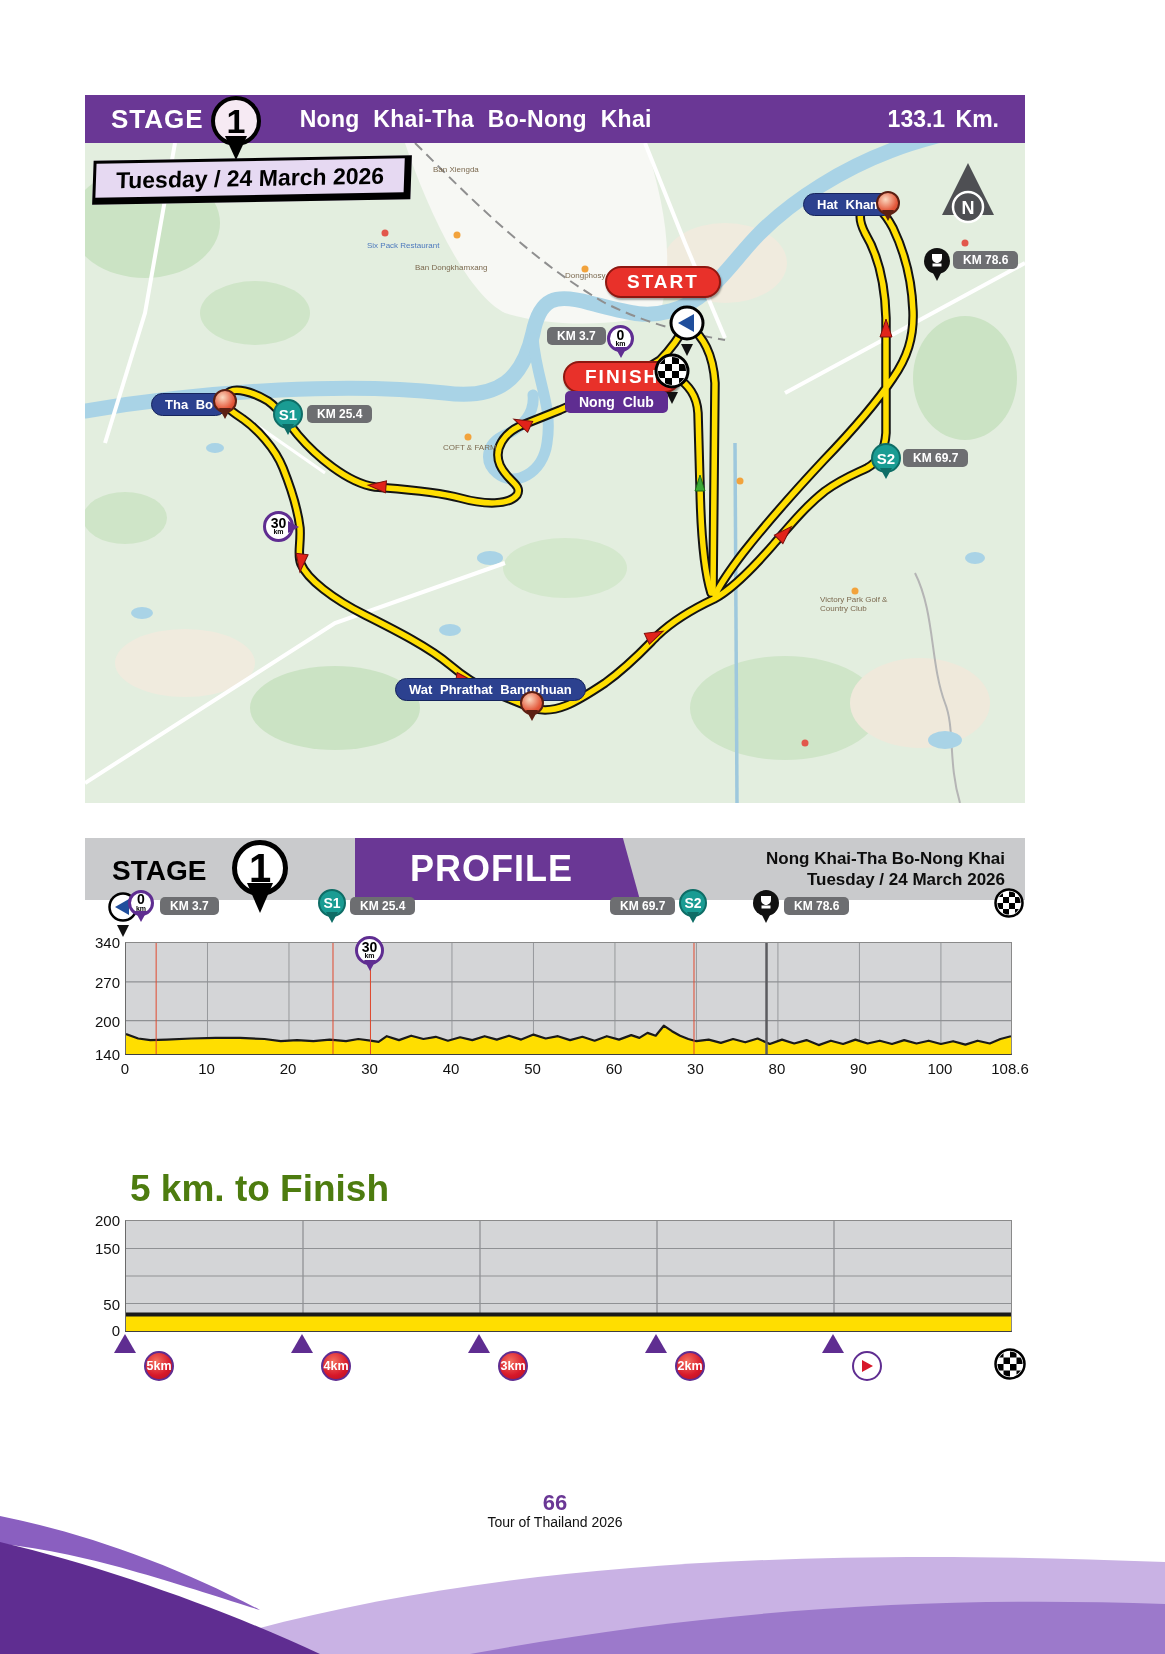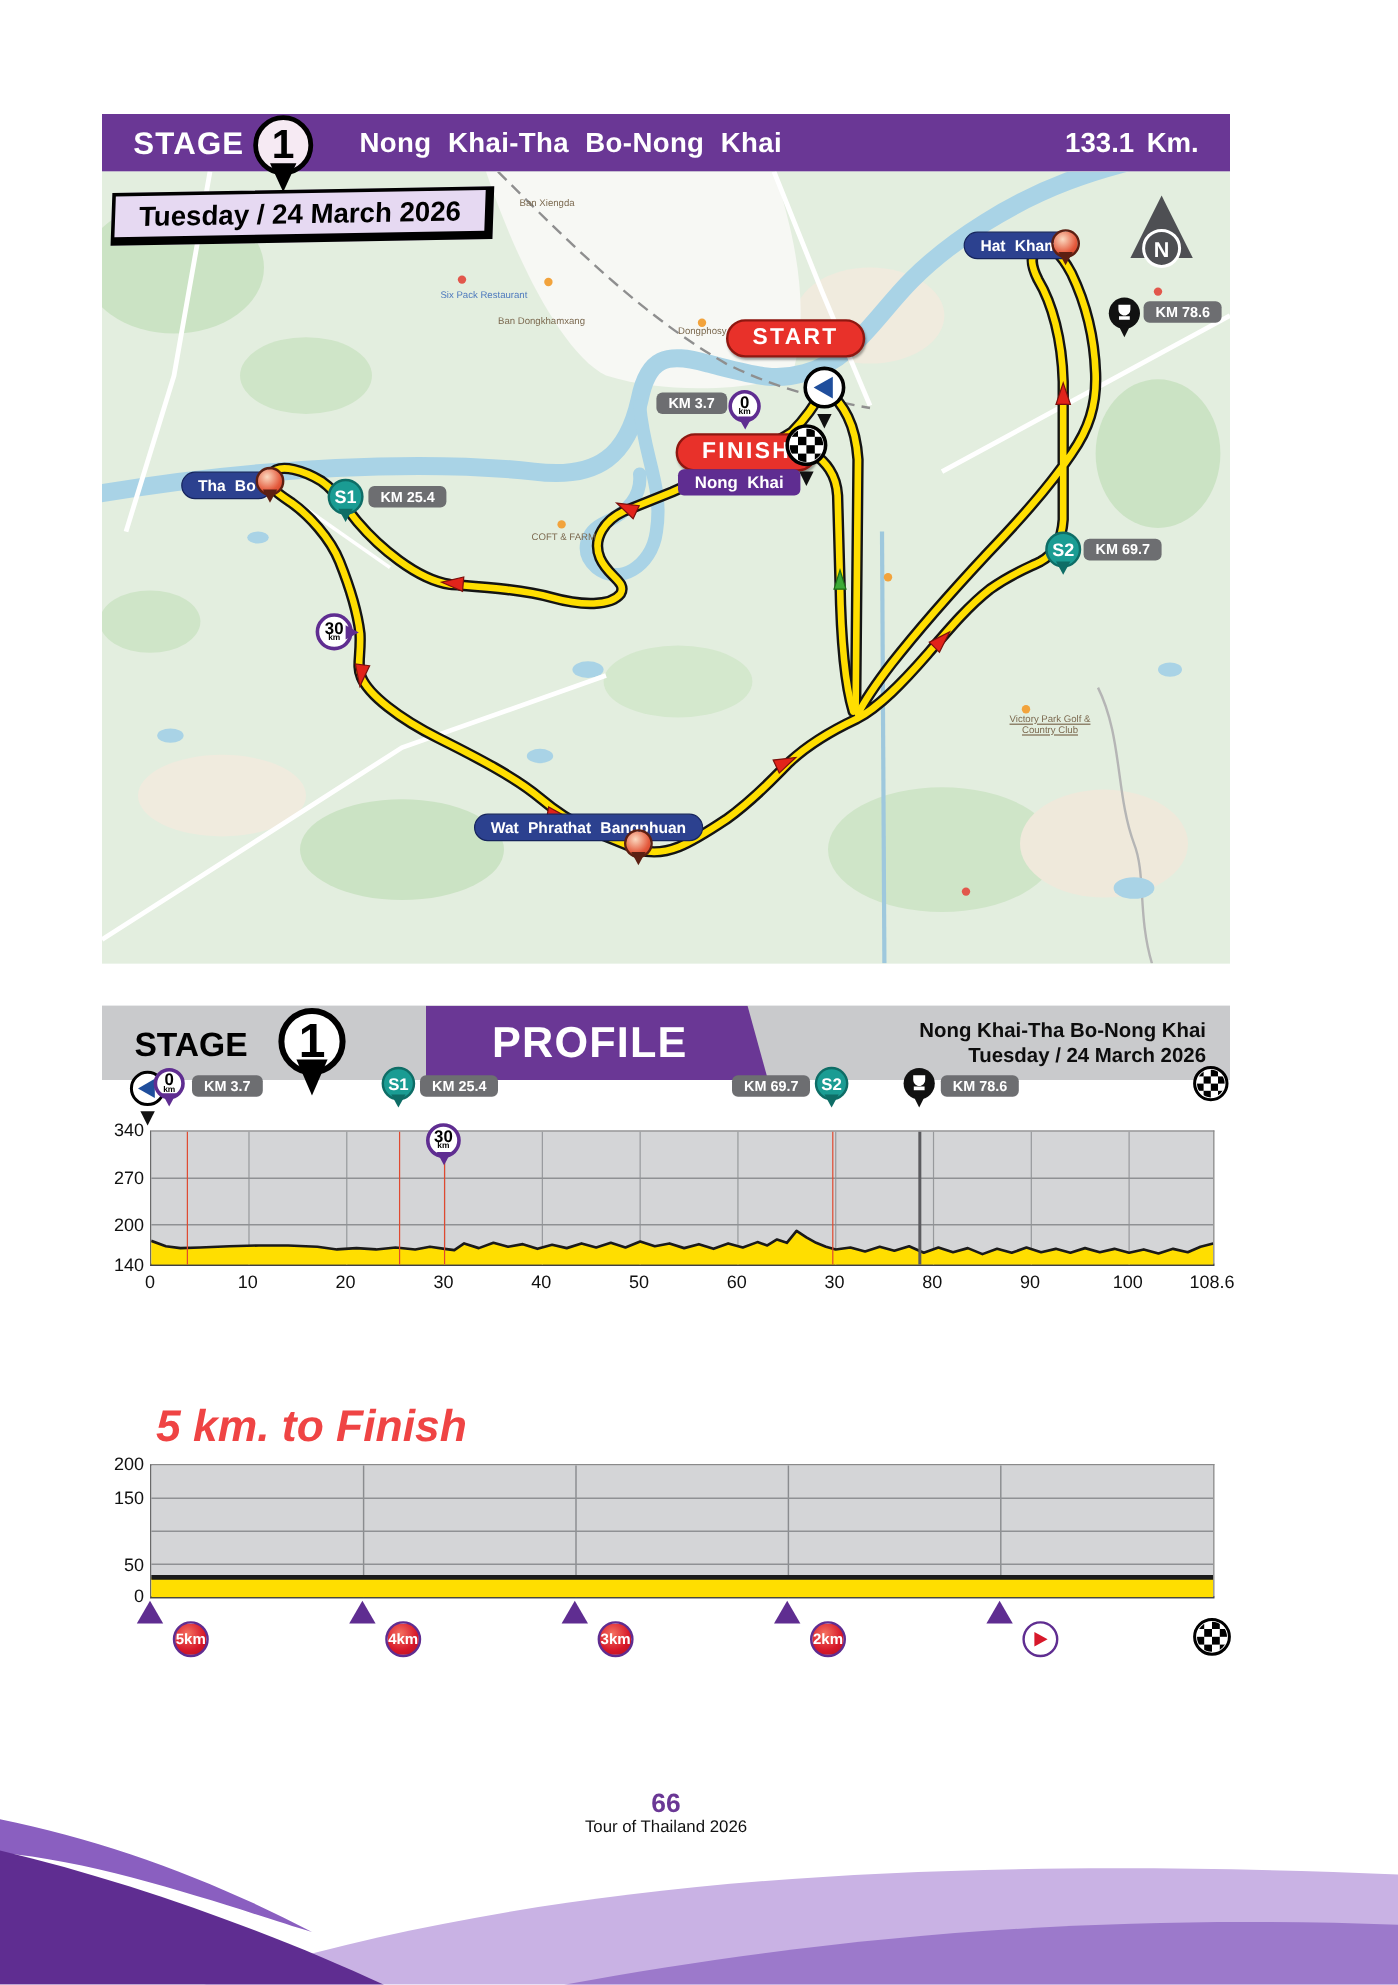--- a/index.html
+++ b/index.html
@@ -53,21 +53,21 @@
   .xticks { position:absolute; left:125px; top:1060px; width:900px; height:20px; }
   .xticks span { position:absolute; transform:translateX(-50%); font-size:15px; color:#111; }
 
   .pm { position:absolute; z-index:7; }
   .pm .pill-gray { position:static; display:inline-block; }
   .balloon-teal.sm { width:28px; height:28px; font-size:14px; }
   .trophy-balloon { position:absolute; width:26px; height:26px; background:#111; border-radius:50%; z-index:7; display:flex; align-items:center; justify-content:center; }
   .trophy-balloon::after { content:""; position:absolute; left:50%; top:100%; transform:translate(-50%,-3px); border:5px solid transparent; border-top:10px solid #111; }
 
   
-  .fk-title { position:absolute; left:130px; top:1168px; font-size:37px; font-weight:bold; color:#ef4444;font-style:italic; }
+  .fk-title { position:absolute; left:130px; top:1168px; font-size:37px; font-weight:bold; color:#4d7c0f; }
   .km-marker { position:absolute; z-index:6; width:0; }
   .km-marker .tri { position:absolute; left:-11px; top:0; border-left:11px solid transparent; border-right:11px solid transparent; border-bottom:19px solid #5F2D91; }
   .km-marker .cir { position:absolute; left:-15px; top:17px; width:30px; height:30px; border-radius:50%; background:radial-gradient(circle at 40% 32%, #F4705F, #D7182A 60%, #B01020); border:2.5px solid #5F2D91; color:#fff; font-weight:bold; font-size:12.5px; display:flex; align-items:center; justify-content:center;margin-left:34px; }
   .km-marker .cir.white { background:#fff; }
 
   
   .page-num { position:absolute; left:0; top:1490px; width:1110px; text-align:center; color:#6A3795; font-size:22px; font-weight:bold; }
   .page-event { position:absolute; left:0; top:1514px; width:1110px; text-align:center; color:#111; font-size:14px; }
   .decor { position:absolute; left:0; bottom:0; }
 </style>
@@ -155,21 +155,21 @@
       <polygon points="-9,-6 -9,6 9,0" fill="#E2231A" stroke="#7A0F0C" stroke-width="1" transform="translate(801,185) rotate(270)"></polygon>
       <polygon points="-8,-5 -8,5 8,0" fill="#3BAA35" stroke="#1C6B18" stroke-width="1" transform="translate(615,340) rotate(270)"></polygon>
     </g>
   </svg>
 
   <span class="place-label" style="left:480px;top:128px;">Dongphosy</span>
   <span class="place-label" style="left:348px;top:22px;">Ban Xiengda</span>
   <span class="place-label" style="left:330px;top:120px;">Ban Dongkhamxang</span>
   <span class="place-label blue" style="left:282px;top:98px;">Six Pack Restaurant</span>
   <span class="place-label" style="left:358px;top:300px;">COFT &amp; FARM</span>
-  <span class="place-label" style="left:755px;top:452px;width:70px;white-space:normal;text-align:center;text-decoration:underline;">Victory Park Golf &amp; Country Club</span>
+  <span class="place-label" style="left:735px;top:452px;width:70px;white-space:normal;">Victory Park Golf &amp; Country Club</span>
 
   <div class="pill-red" style="left:520px;top:123px;">START</div>
   <div class="icon-balloon tail-black" style="left:582px;top:160px;">
     <svg width="40" height="40" viewBox="0 0 40 40">
         <circle cx="20" cy="20" r="16" fill="#fff" stroke="#000" stroke-width="3"></circle>
         <polygon points="27,11 27,29 11,20" fill="#1F4E9C"></polygon>
       </svg>
   </div>
   <div class="pill-gray" style="left:462px;top:184px;">KM 3.7</div>
   <div class="circle-purple tail-purple" style="left:522px;top:182px;width:27px;height:27px;">
@@ -188,21 +188,21 @@
           <rect x="20" y="6" width="7" height="7"></rect>
         <rect x="13" y="13" width="7" height="7"></rect>
           <rect x="27" y="13" width="7" height="7"></rect>
         <rect x="6" y="20" width="7" height="7"></rect>
           <rect x="20" y="20" width="7" height="7"></rect>
         <rect x="13" y="27" width="7" height="7"></rect>
           <rect x="27" y="27" width="7" height="7"></rect>
       </g>
     </svg>
   </div>
-  <div class="pill-purple" style="left:480px;top:248px;">Nong Khai</div>
+  <div class="pill-purple" style="left:480px;top:248px;">Nong Club</div>
 
   <div class="pill-blue" style="left:66px;top:250px;">Tha Bo</div>
   <div class="balloon-red" style="left:128px;top:246px;"></div>
   <div class="balloon-teal" style="left:188px;top:256px;">
       <span>S1</span>
     </div>
   <div class="pill-gray" style="left:222px;top:262px;">KM 25.4</div>
 
   <div class="circle-purple tail-right" style="left:178px;top:368px;width:31px;height:31px;">
     <span class="big">30</span>

